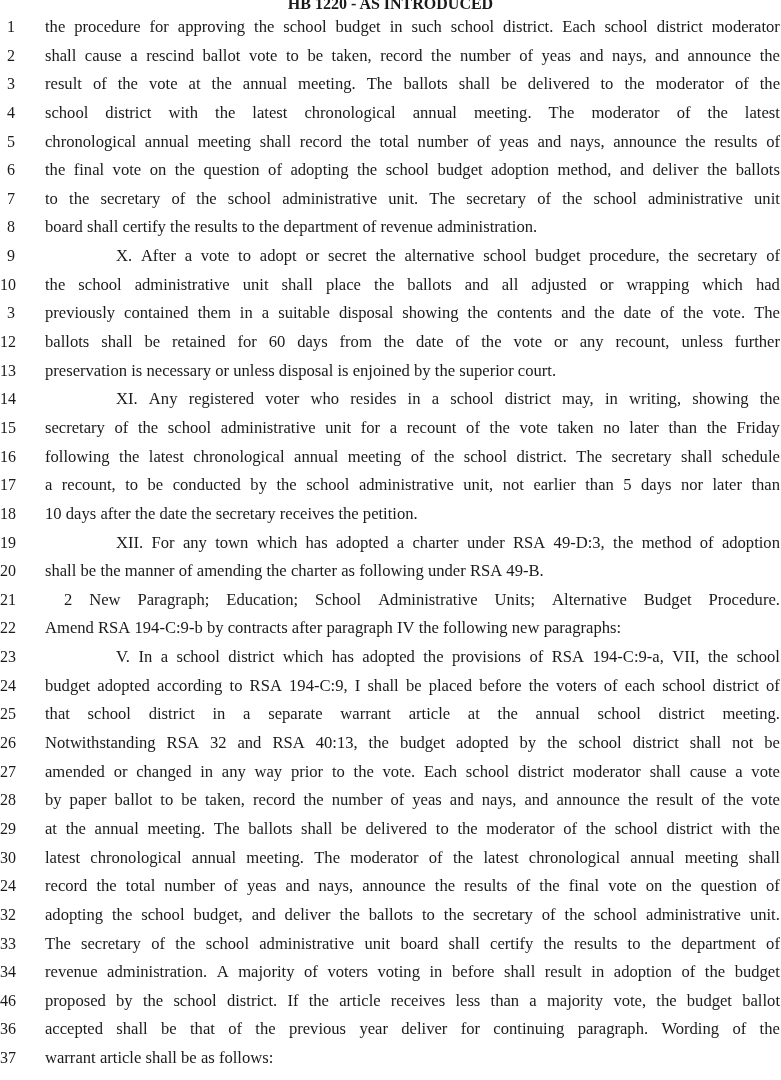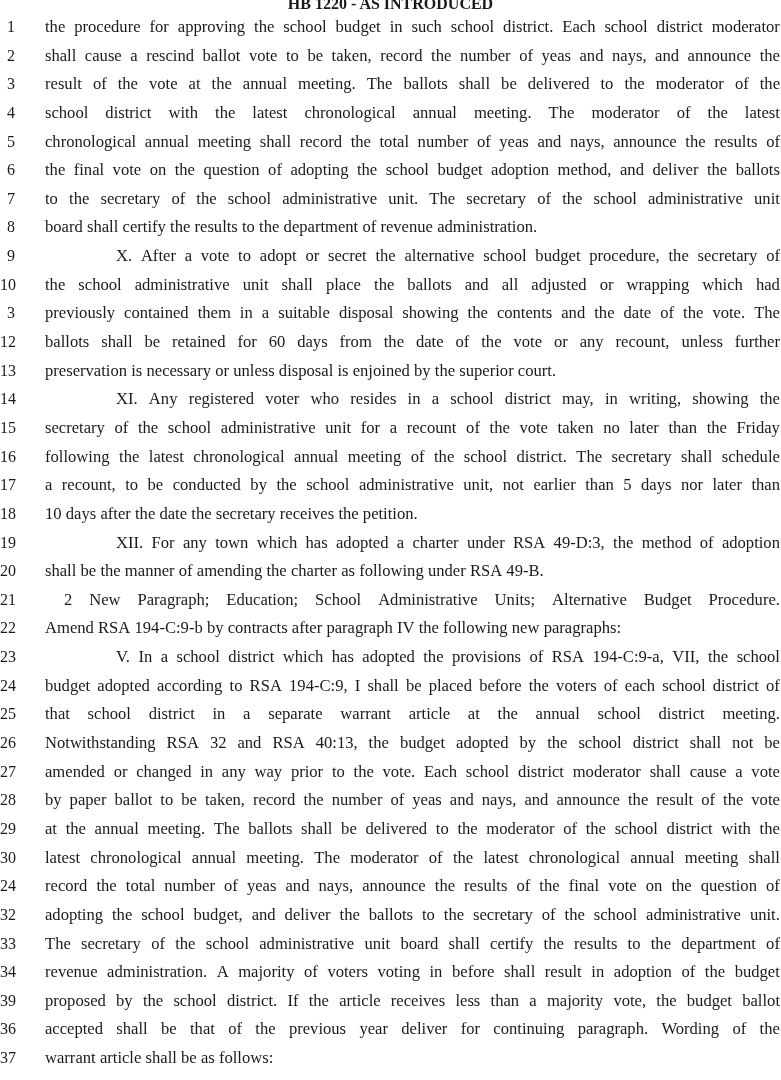--- a/index.html
+++ b/index.html
@@ -731,21 +731,21 @@
         <span>shall</span>
         <span>result</span>
         <span>in</span>
         <span>adoption</span>
         <span>of</span>
         <span>the</span>
         <span>budget</span>
       </span>
     </div>
     <div class="line">
-      <span class="num">39</span>
+      <span class="num">46</span>
       <span class="txt jl ">
         <span>proposed</span>
         <span>by</span>
         <span>the</span>
         <span>school</span>
         <span>district.</span>
         <span>If</span>
         <span>the</span>
         <span>article</span>
         <span>receives</span>

